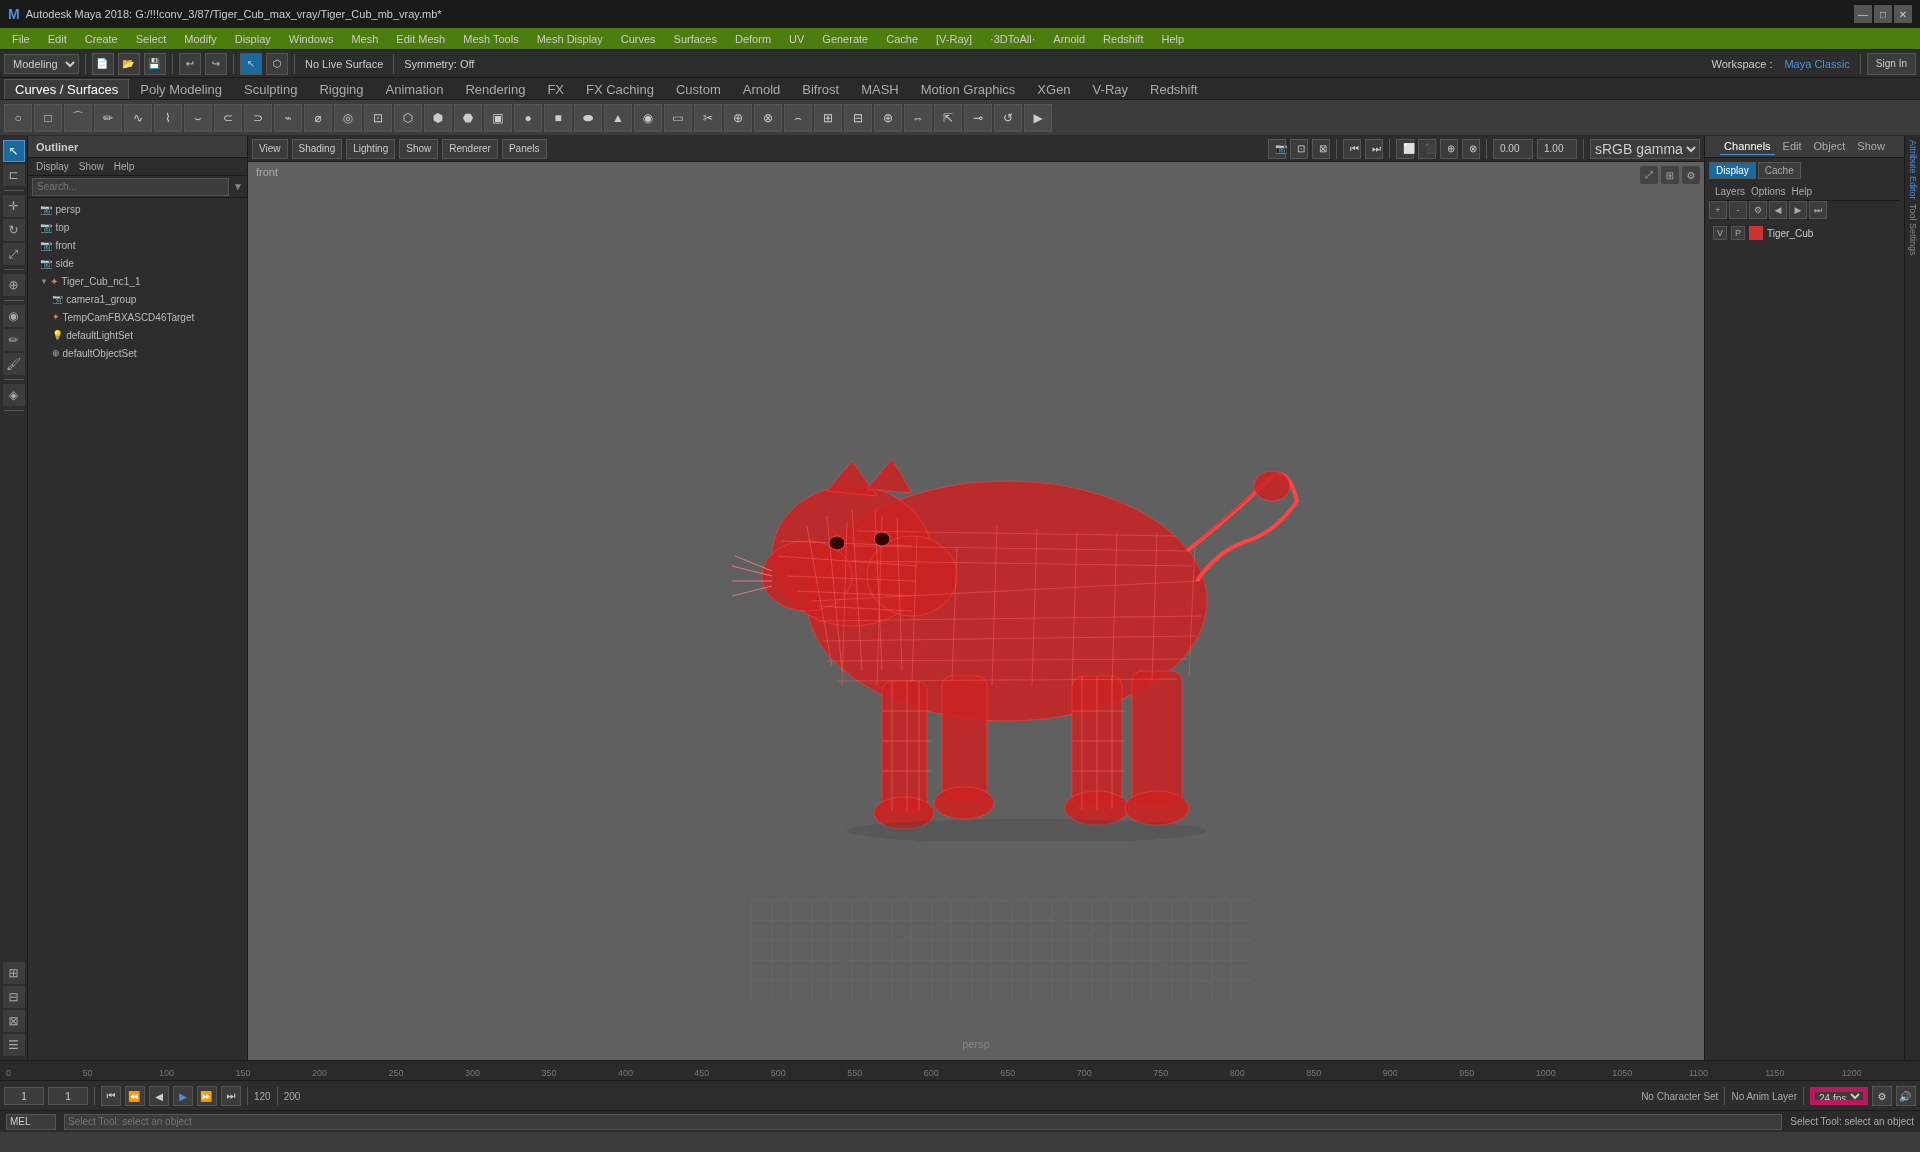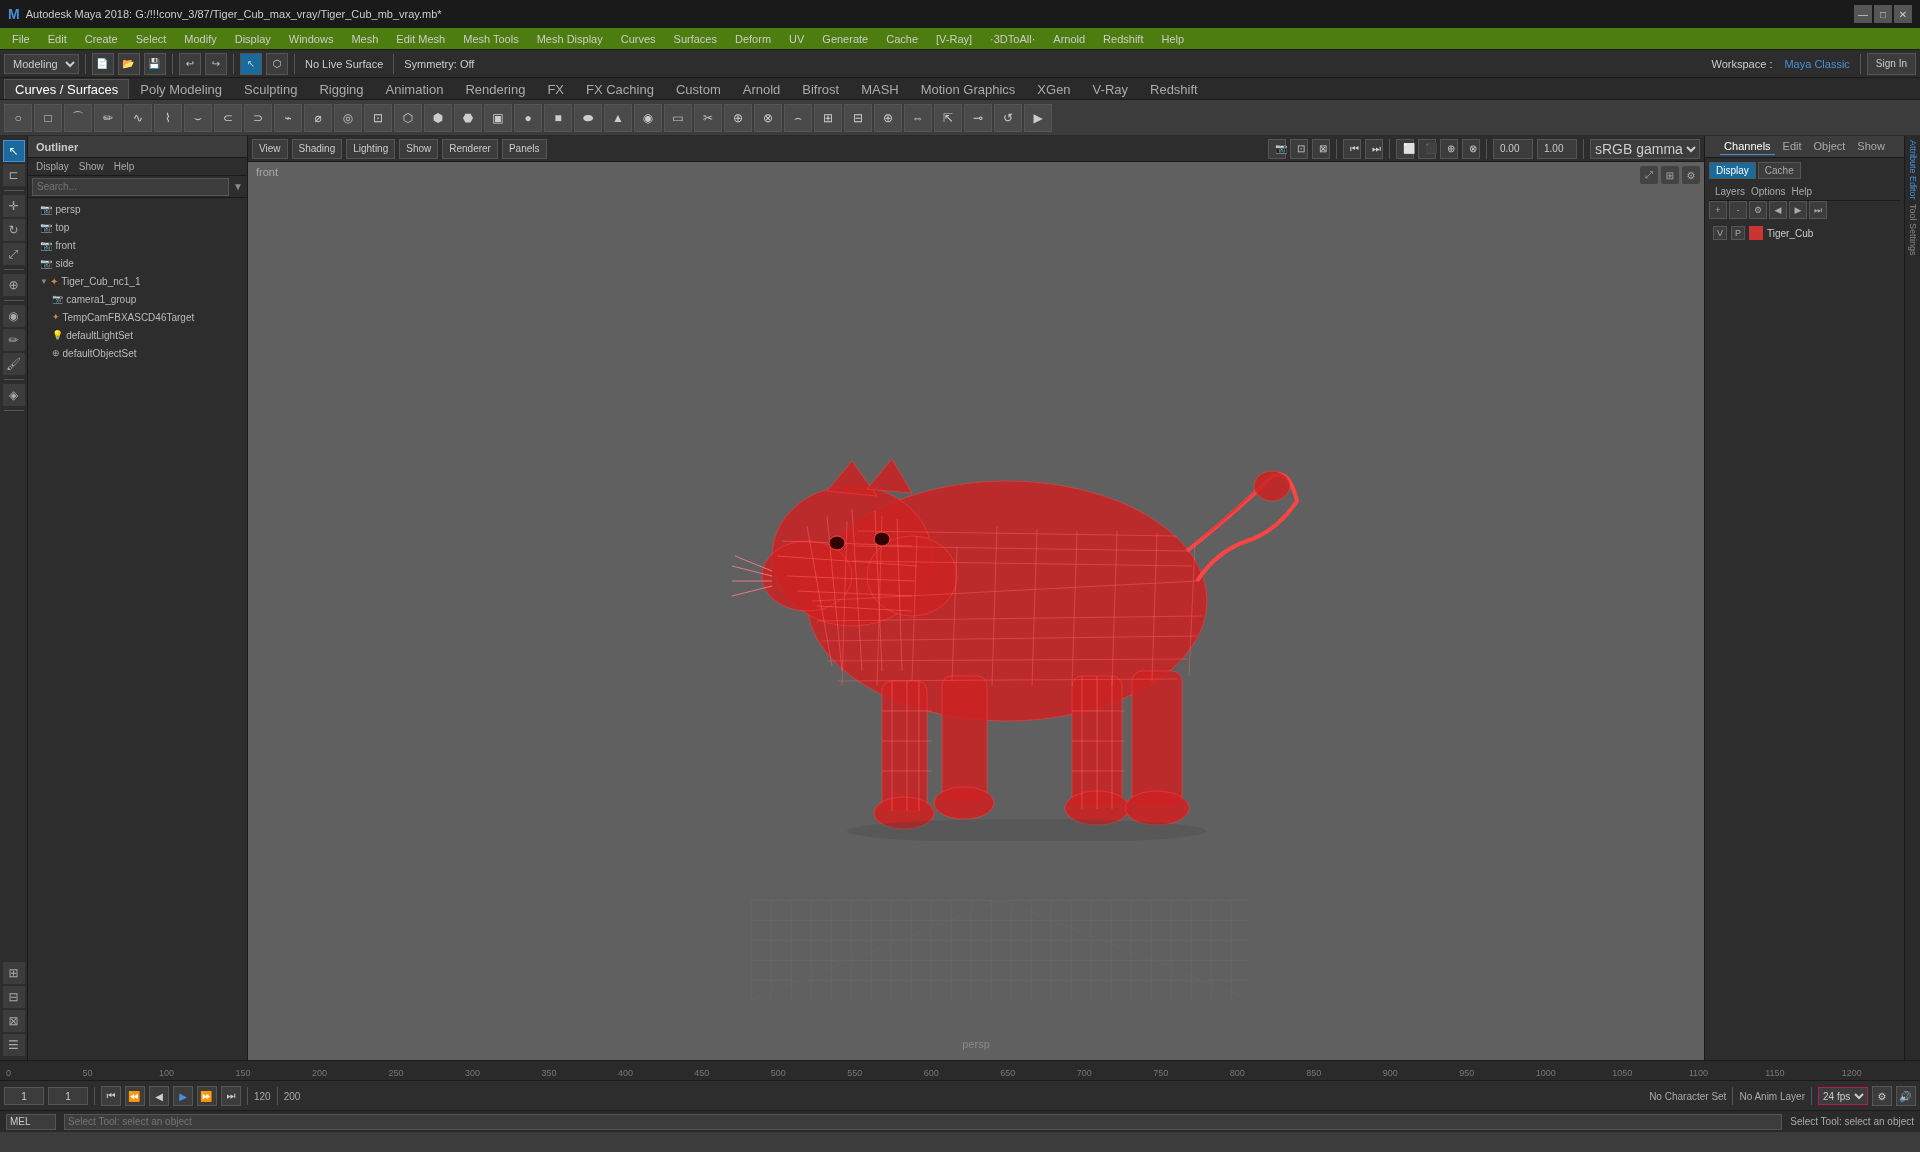--- a/index.html
+++ b/index.html
@@ -1018,21 +1018,21 @@
     <div class="tl-sep"></div>
     <span class="tl-label">120</span>
     <div class="tl-sep"></div>
     <span class="tl-label">200</span>
     <div style="flex:1"></div>
 
     <span class="tl-label">No Character Set</span>
     <div class="tl-sep"></div>
     <span class="tl-label">No Anim Layer</span>
     <div class="tl-sep"></div>
-    <select style="background:#3c3c3c;border:1px solid #be185d;color:#ccc;height:18px;font-size:10px;">
+    <select style="background:#3c3c3c;border:5px solid #be185d;color:#ccc;height:18px;font-size:10px;">
       <option>24 fps</option>
     </select>
     <button class="tl-btn">⚙</button>
     <button class="tl-btn">🔊</button>
   </div>
 </div>
 
 <div id="status-bar">
   <input type="text" id="mel-input" value="MEL" style="">
   <input type="text" id="command-line" placeholder="Select Tool: select an object" style="">

